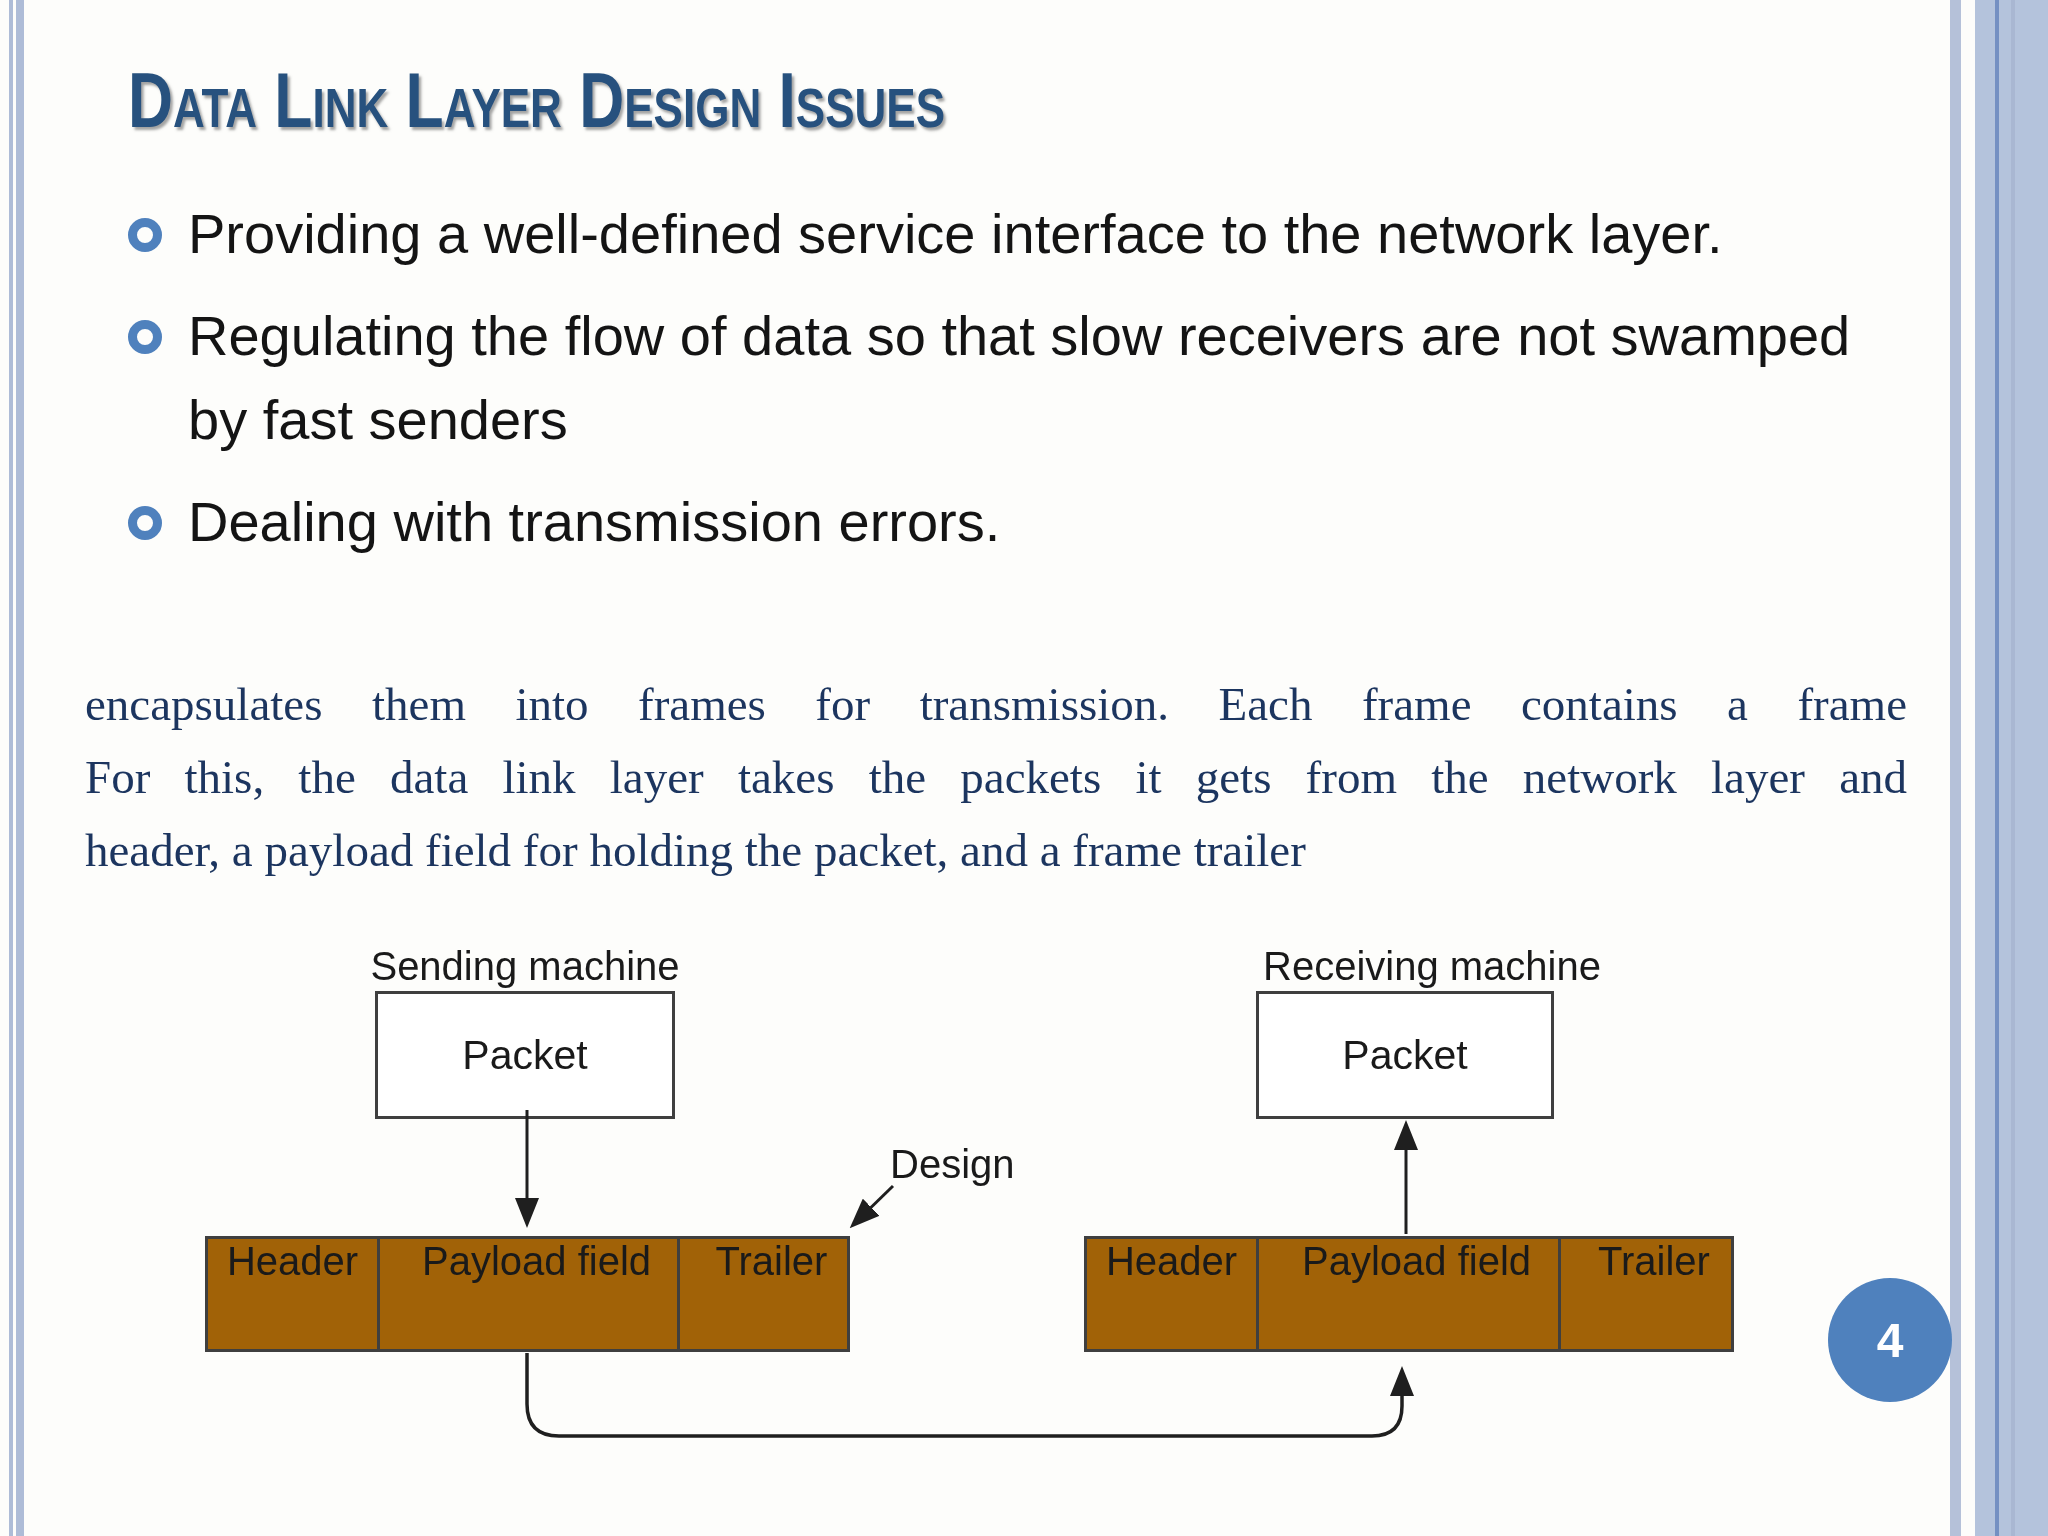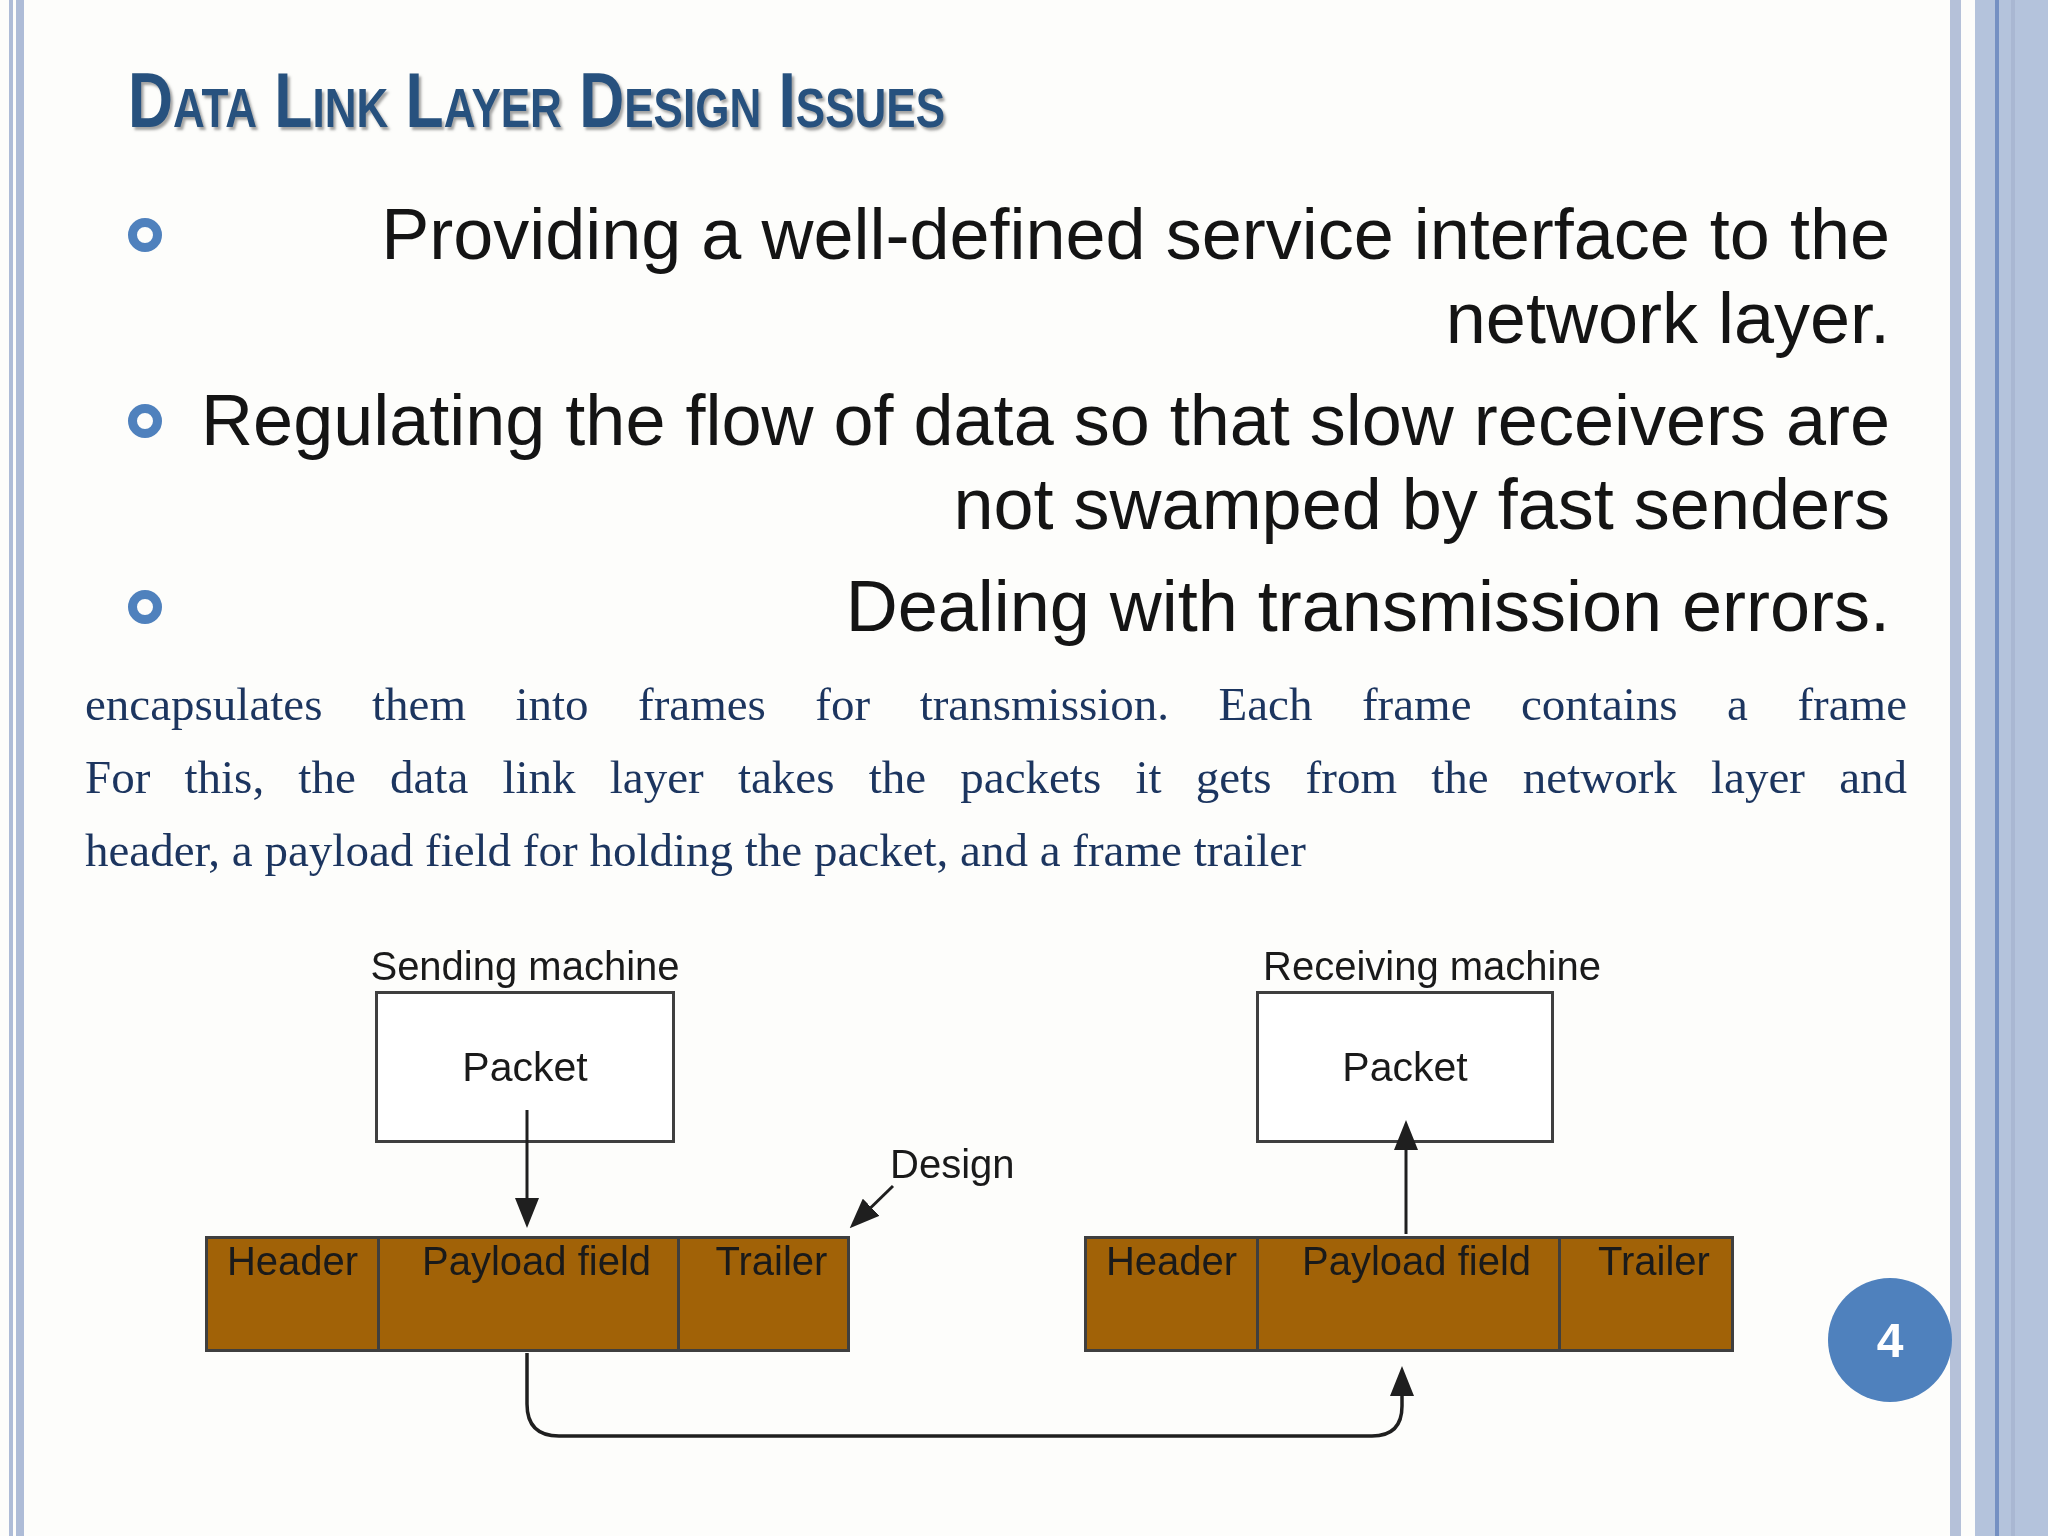--- a/index.html
+++ b/index.html
@@ -27,21 +27,21 @@
     font-variant: small-caps; letter-spacing: 0px;
     color: #27517e; text-shadow: 3px 3px 3px rgba(90,90,90,0.55);
     transform: scaleX(0.8); transform-origin: 0 50%;
     white-space: nowrap;
   }
 
   
   .bullets { position: absolute; left: 128px; top: 192px; width: 1762px; list-style: none; }
   .bullets li {
     position: relative; padding-left: 60px; margin-bottom: 18px;
-    font-size: 72px; line-height: 84px; color: #141414; text-align: right;
+    font-size: 56px; line-height: 84px; color: #141414;
   }
   .ring {
     position: absolute; left: 0; top: 26px;
     width: 34px; height: 34px; border: 9px solid #4f81bd; border-radius: 50%;
     background: transparent;
   }
 
   
   .body-paragraph {
     position: absolute; left: 85px; top: 668px; width: 1822px;
@@ -51,21 +51,21 @@
   .para-line { text-align: justify; }
   .para-line.jall { text-align-last: justify; }
 
   
   .diagram { position: absolute; left: 0; top: 0; width: 2048px; height: 1536px; color: #1a1a1a; }
   .diag-label {
     position: absolute; font-size: 40px; color: #1a1a1a; white-space: nowrap; text-align: right;
   }
   .centered { transform: translateX(-50%); }
   .packet-box {
-    position: absolute; height: 152px; border: 3px solid #3f3f3f; background: #fff;
+    position: absolute; height: 128px; border: 3px solid #3f3f3f; background: #fff;
     display: flex; align-items: center; justify-content: center; font-size: 41px;
   }
   .frame-row { position: absolute; top: 1236px; display: flex; }
   .cell {
     height: 116px; border: 3px solid #3f3f3f; background: #a16207;
     display: flex; align-items: flex-start; justify-content: center; font-size: 40px;
   }
   .cell + .cell { margin-left: -3px; padding-left: 16px; }
   .arrow-svg { position: absolute; left: 0; top: 0; pointer-events: none; }
 

